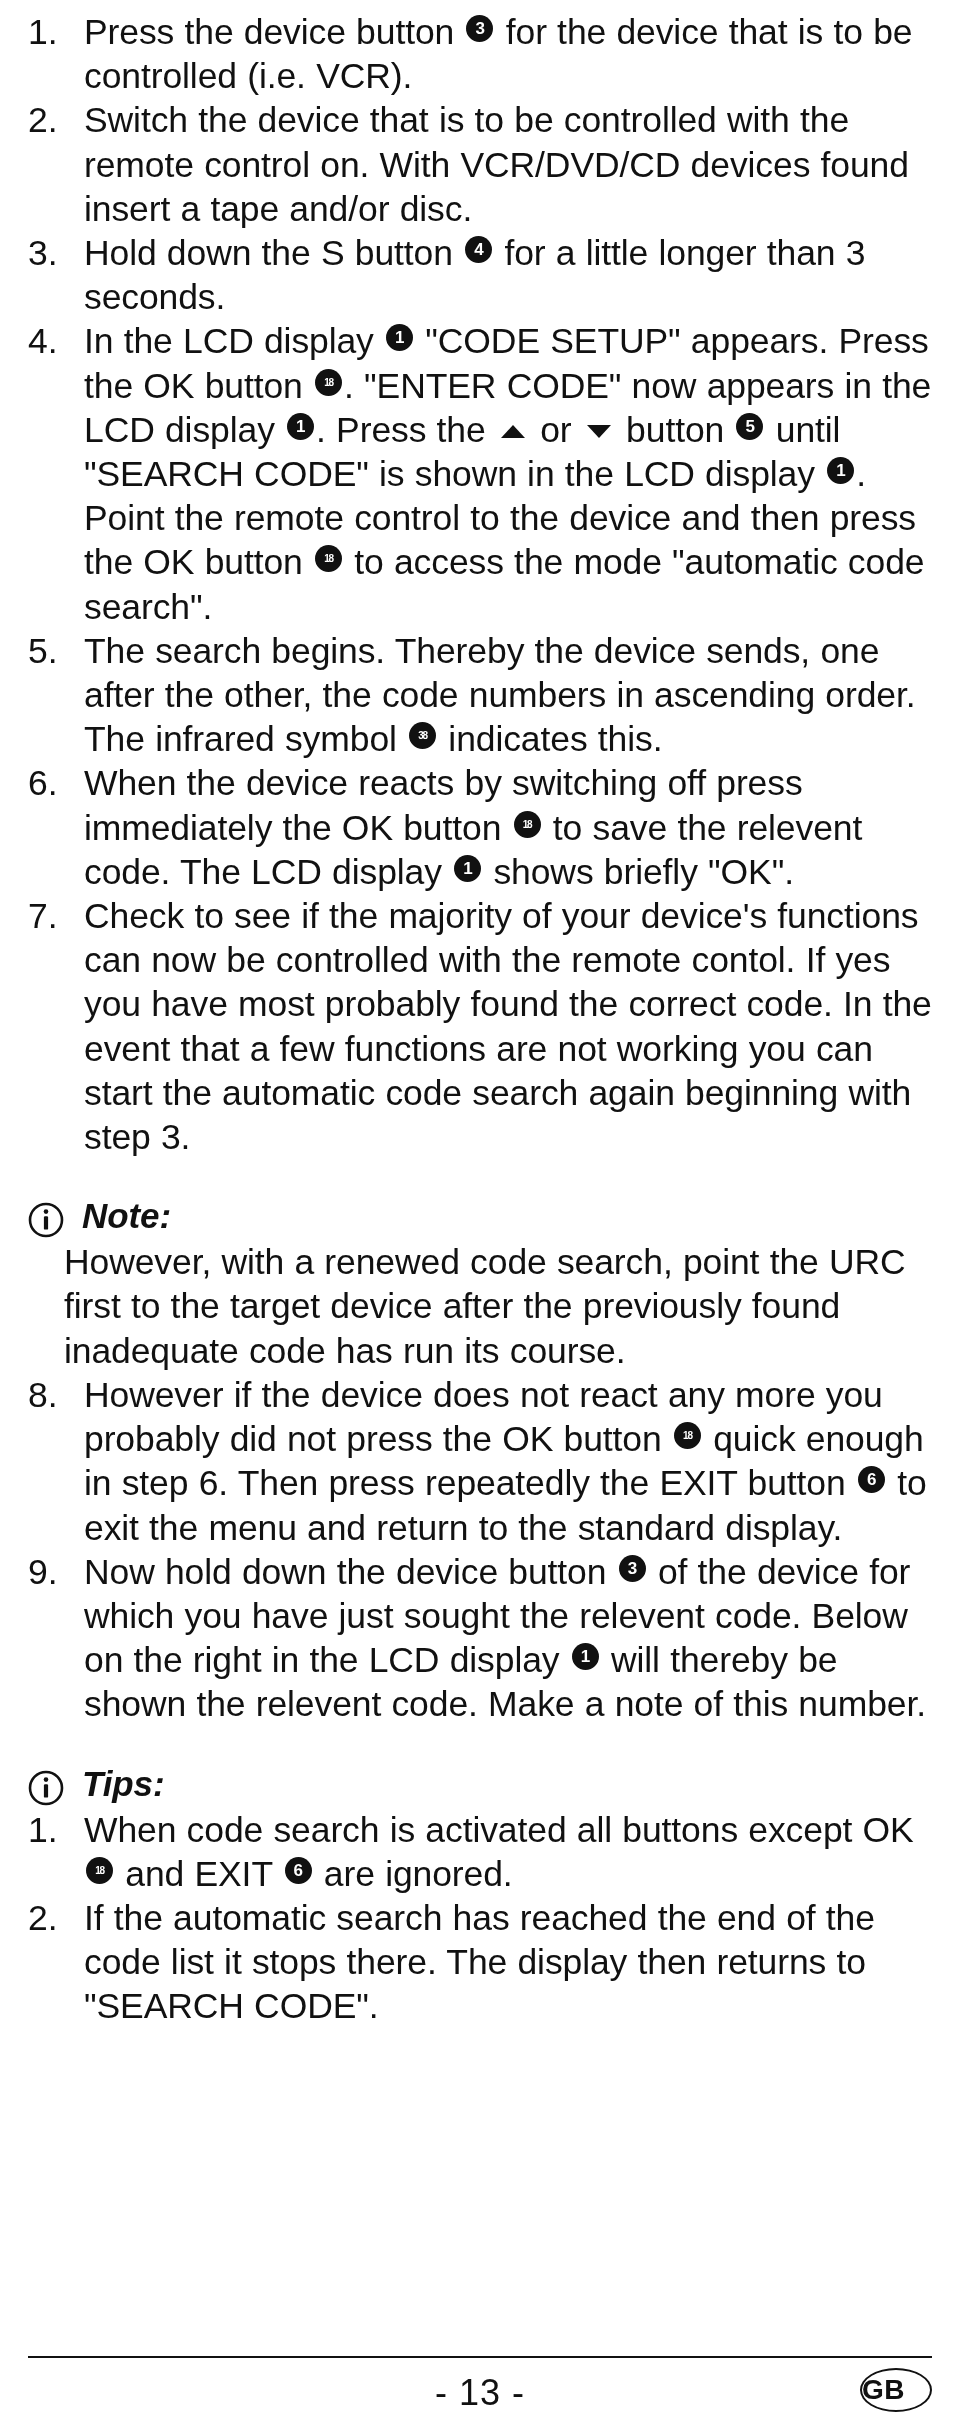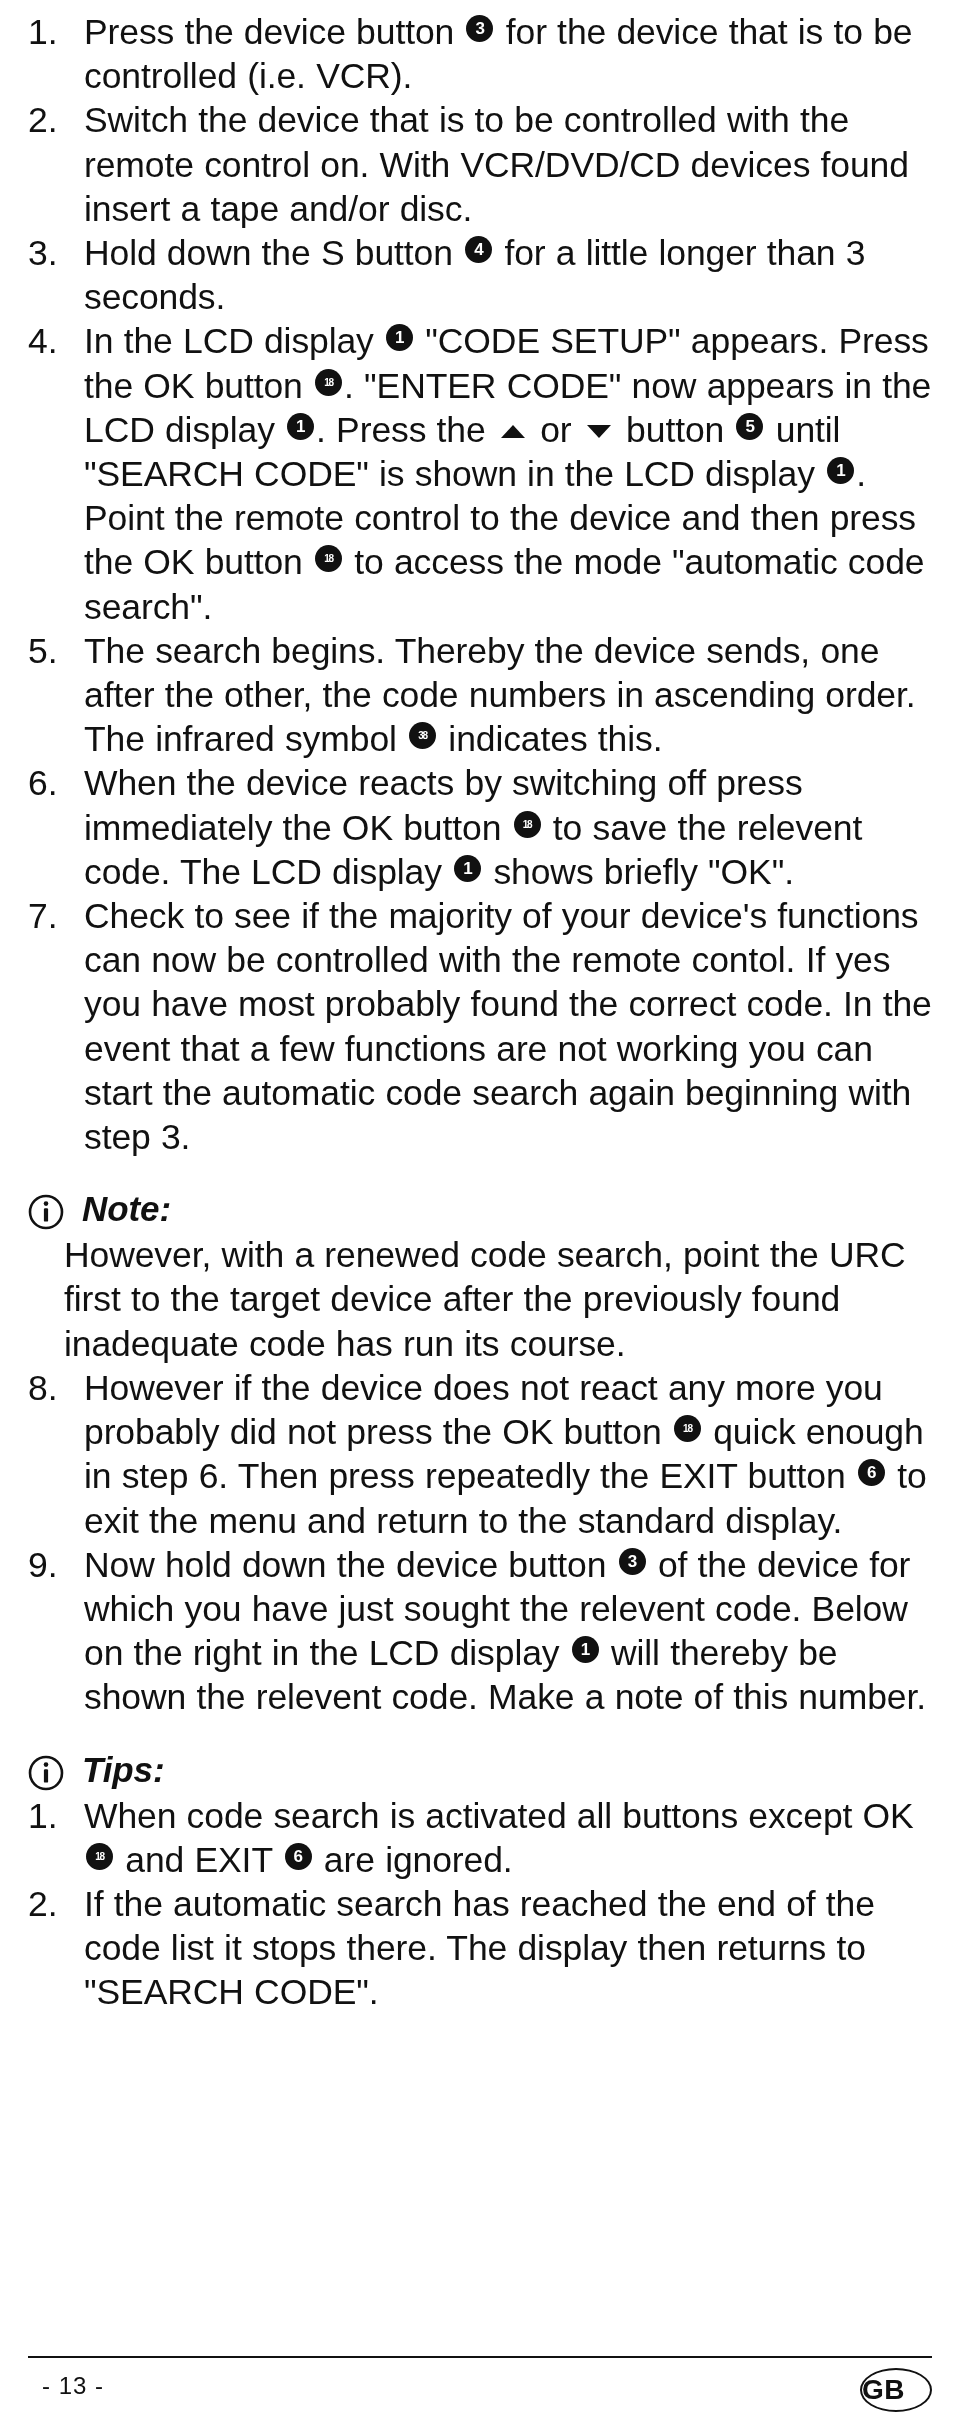--- a/index.html
+++ b/index.html
@@ -84,22 +84,22 @@
   }
   .arrow.down {
     border-left: 12px solid transparent;
     border-right: 12px solid transparent;
     border-top: 13px solid #111111;
   }
 
   
   .callout {
     display: flex;
-    align-items: center;
-    margin-top: 28px;
+    align-items: flex-end;
+    margin-top: 35px;
     margin-bottom: 2px;
   }
   .info-icon {
     flex: 0 0 auto;
     width: 36px;
     height: 36px;
     margin-right: 18px;
     margin-top: 6px;
   }
   .callout-title {
@@ -123,23 +123,24 @@
     border-top: 2.5px solid #111111;
     width: 100%;
     margin-bottom: 10px;
   }
   .footer-row {
     position: relative;
     height: 46px;
   }
   .page-number {
     position: absolute;
-    left: 14px; right: 0;
+    left: 0; right: 0;
     top: 4px;
-    font-size: 24px;
+    text-align: center;
+    font-size: 36px;
     letter-spacing: 1px;
   }
   .locale-badge {
     position: absolute;
     right: 0;
     top: 0;
     width: 72px;
     height: 44px;
     border: 2.5px solid #111111;
     border-radius: 50%;

